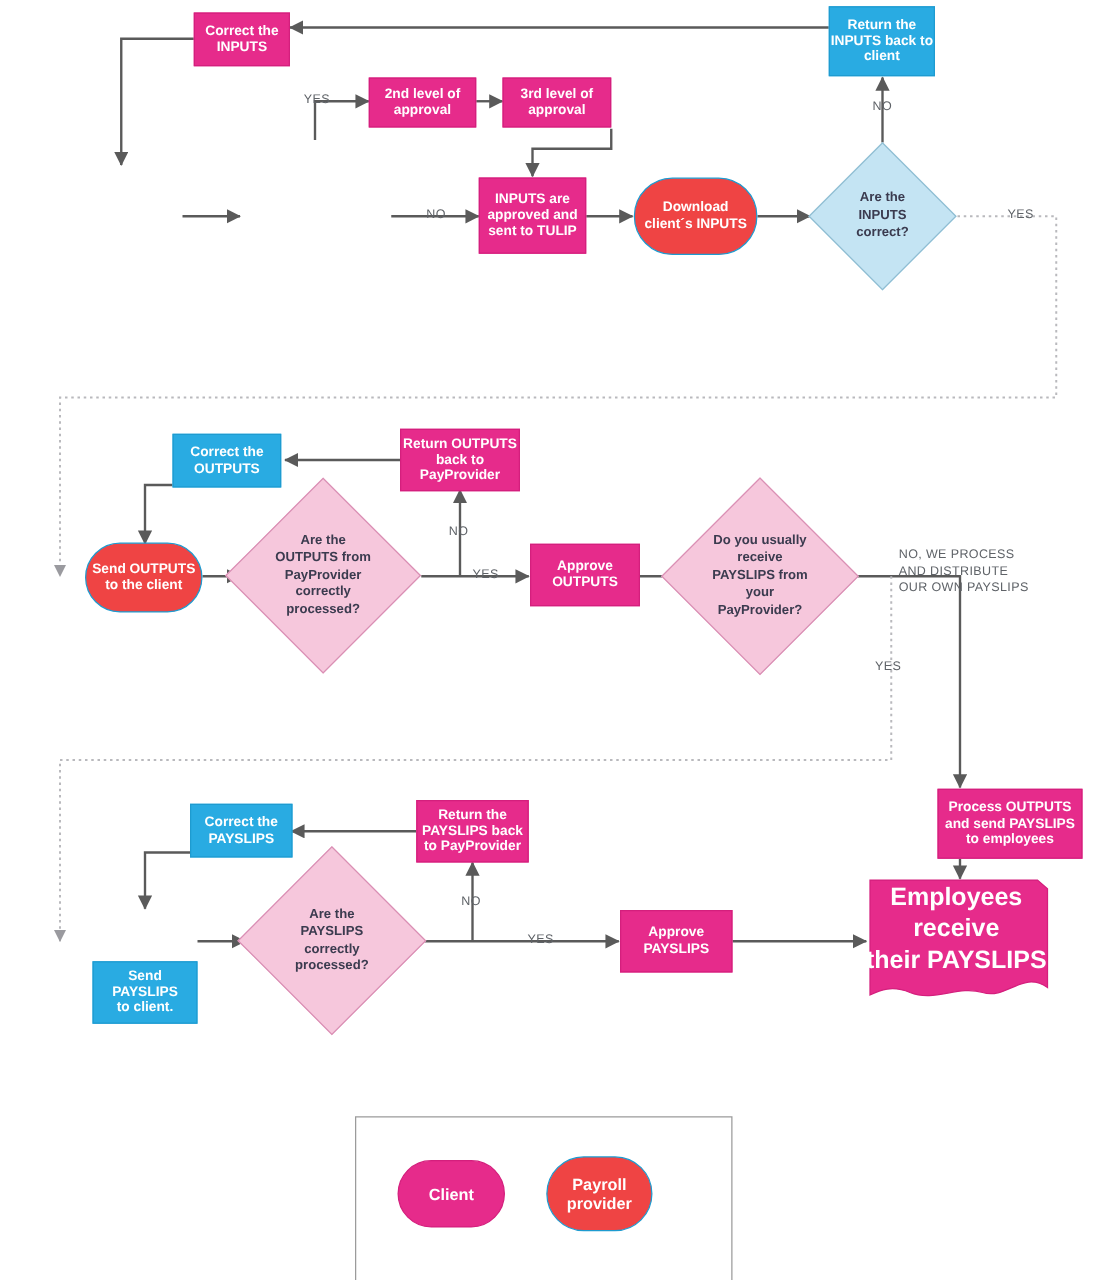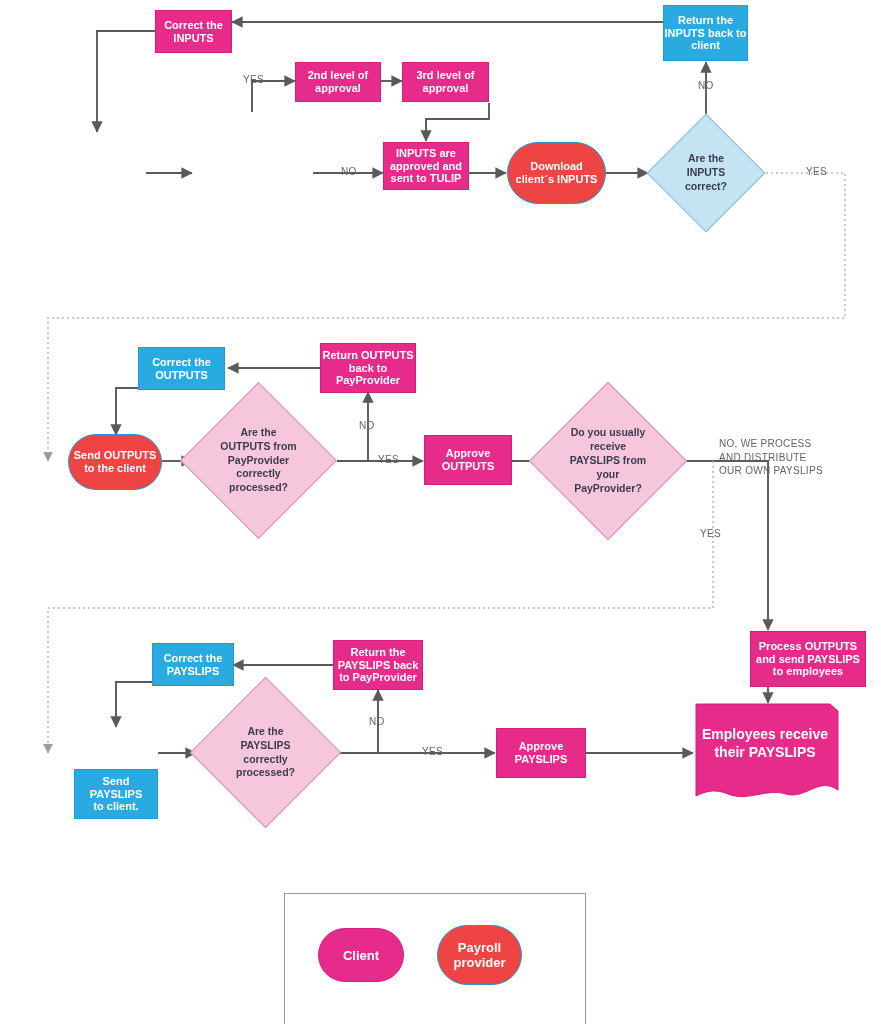--- a/index.html
+++ b/index.html
@@ -32,21 +32,21 @@
   .dia .txt{position:absolute;left:-14px;top:0;width:calc(100% + 28px);height:100%;
     display:flex;align-items:center;justify-content:center;text-align:center;
     font-size:10.5px;font-weight:bold;color:#3b3b4f;line-height:1.32;z-index:4;}
 
   .edge-label{position:absolute;font-size:10px;color:#5f6368;font-weight:400;
     letter-spacing:.3px;z-index:5;white-space:pre;line-height:1.35;}
 
   .banner{position:absolute;z-index:3;}
   .banner .btxt{position:absolute;left:0;top:0;width:100%;height:100%;
     display:flex;align-items:center;justify-content:center;text-align:center;
-    color:#fff;font-weight:bold;font-size:14px;line-height:1.25;padding-bottom:14px;
+    color:#fff;font-weight:bold;font-size:20px;line-height:1.25;padding-bottom:14px;
     box-sizing:border-box;z-index:4;}
 
   .legend-box{position:absolute;border:1px solid #9b9b9b;background:#fff;z-index:3;}
   .legend-pill{position:absolute;display:flex;align-items:center;justify-content:center;
     text-align:center;font-weight:bold;color:#fff;border-radius:40px;z-index:4;}
 
   .watermark{position:absolute;font-size:14px;color:#d8d9dd;letter-spacing:1px;z-index:6;}
 </style>
 </head>
 <body>
@@ -137,21 +137,21 @@
 approval</span>
   </div>
 
   <div class="node pink" style="left:402px;top:62px;width:87px;height:40px;">
     <span style="white-space:pre-line;">3rd level of
 approval</span>
   </div>
 
 
 
-  <div class="node pink" style="left:383px;top:142px;width:86px;height:48px;">
+  <div class="node pink" style="left:383px;top:142px;width:86px;height:61px;">
     <span style="white-space:pre-line;">INPUTS are
 approved and
 sent to TULIP</span>
   </div>
 
   <div class="node pill-blue" style="left:507px;top:142px;width:99px;height:62px;">
     <span style="white-space:pre-line;">Download
 client´s INPUTS</span>
   </div>
 

